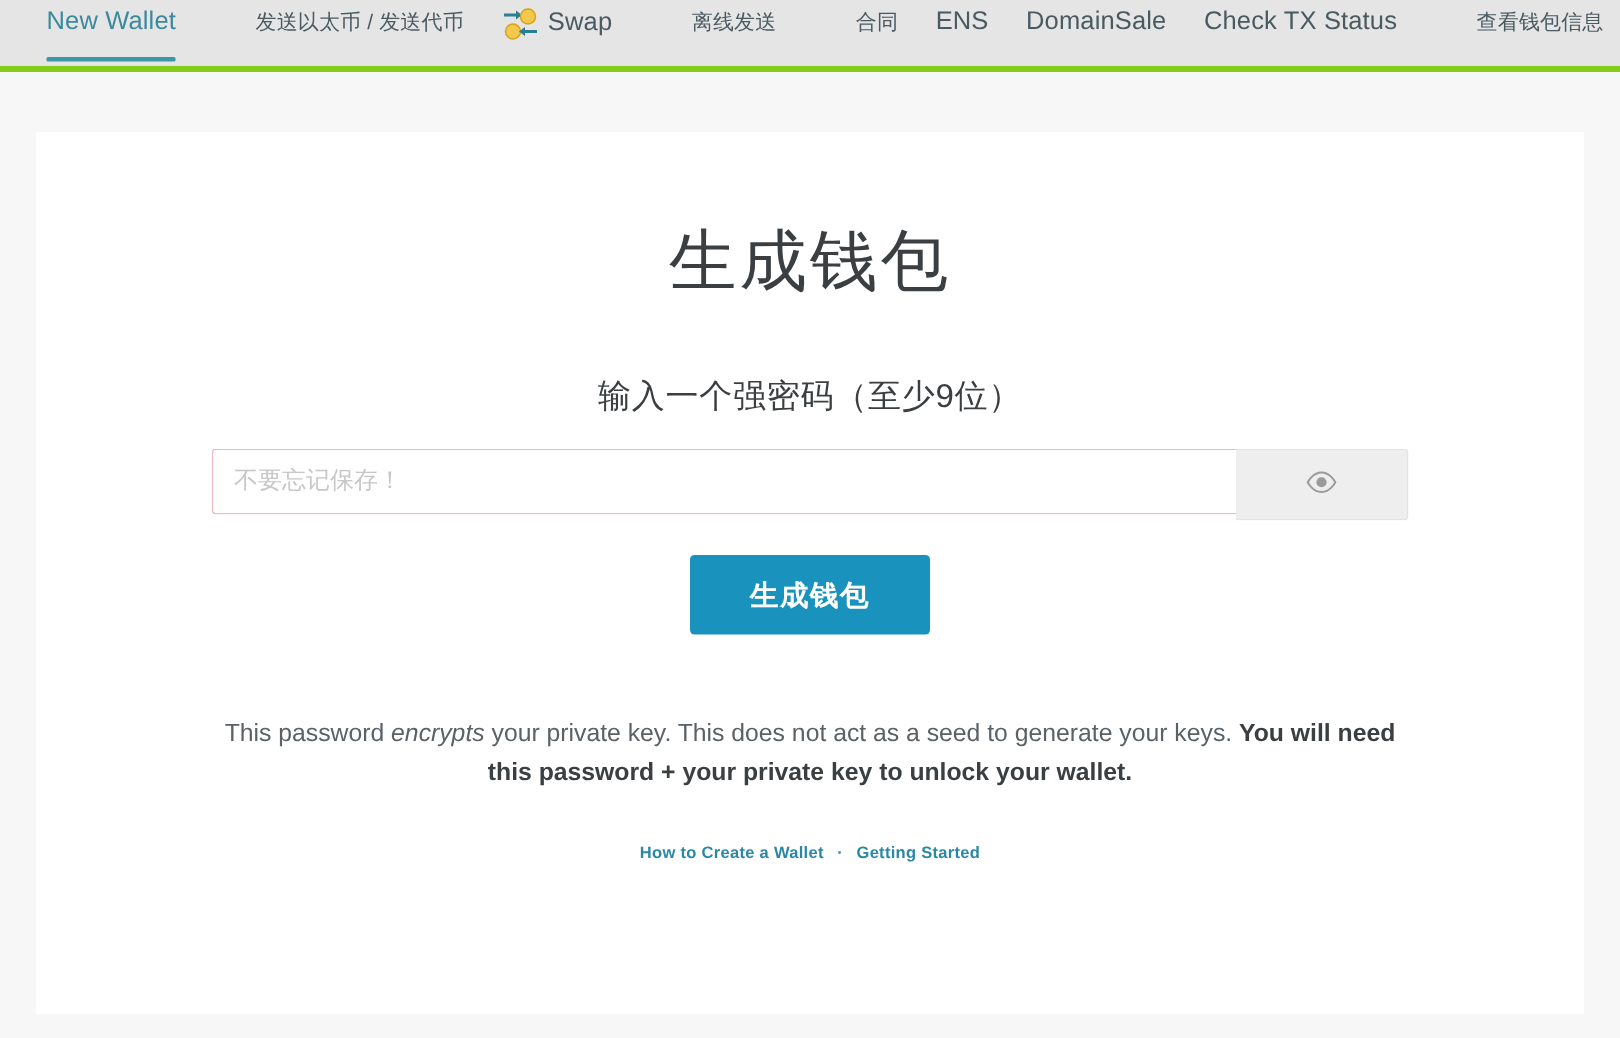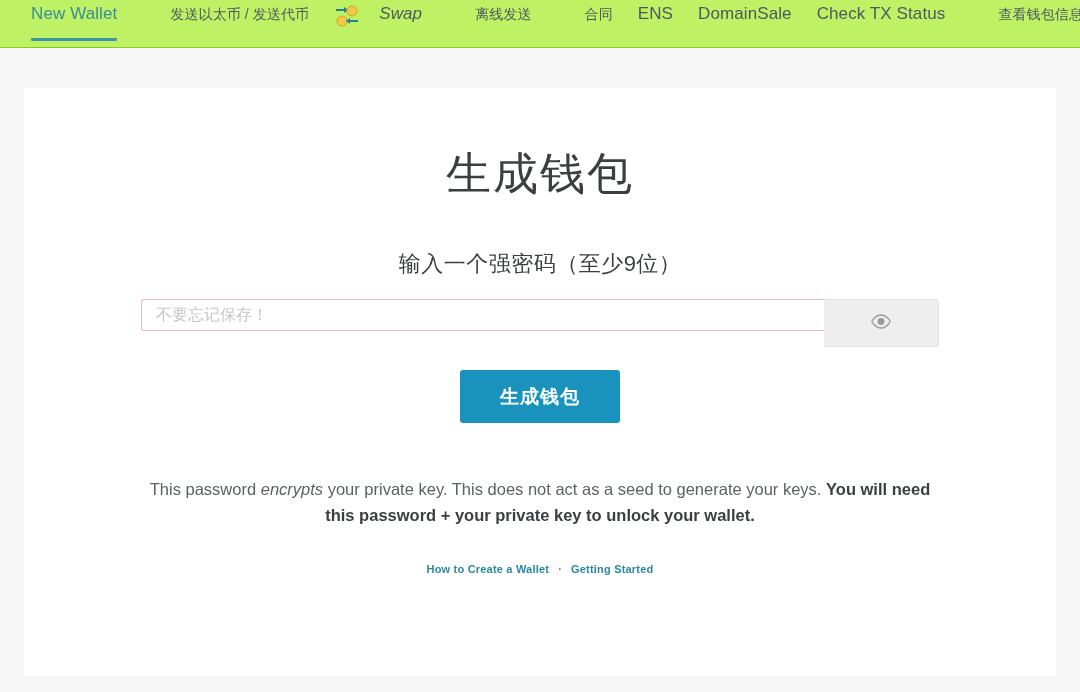--- a/index.html
+++ b/index.html
@@ -15,22 +15,22 @@
     overflow: hidden;
   }
 
   
   .nav-wrap {
     position: absolute;
     left: 0;
     top: 0;
     width: 1080px;
     height: 48px;
-    background: #bef264;
-    border-bottom: 1px solid #84cc16;
+    background: #e5e5e5;
+    border-bottom: 4px solid #84cc16;
     box-sizing: border-box;
   }
   .nav-list {
     display: flex;
     align-items: flex-start;
     height: 48px;
     padding-left: 31px;
     box-sizing: border-box;
   }
   .nav-item {
@@ -54,22 +54,22 @@
     left: 0;
     right: 0;
     bottom: -17px;
     height: 3px;
     background: #3b96a8;
     border-radius: 1px;
   }
   .nav-item .zh { font-size: 14px; margin-left: 28px; }
   .swap-item {
     display: flex;
-    gap: 19px;
-    font-style: italic;
+    align-items: center;
+    gap: 5px;
   }
   .swap-icon {
     display: inline-block;
     width: 26px;
     height: 22px;
     flex: none;
     position: relative;
     top: 1px;
   }
 
@@ -112,28 +112,28 @@
     justify-content: center;
     margin-top: 21px;
   }
   .input-group {
     display: flex;
     width: 798px;
     height: 48px;
   }
   .pw-input {
     flex: 1 1 auto;
-    height: 32px;
+    height: 44px;
     box-sizing: border-box;
     border: 1px solid #f0b9bd;
     border-right: none;
     border-radius: 3px 0 0 3px;
     background: #ffffff;
     font-size: 16px;
-    font-family: Liberation Sans, sans-serif;
+    font-family: Liberation Mono, monospace;
     color: #3c3f41;
     padding: 0 14px;
     outline: none;
   }
   .pw-input::placeholder {
     color: #c7c7c7;
     font-size: 16px;
   }
   .eye-btn {
     width: 115px;

